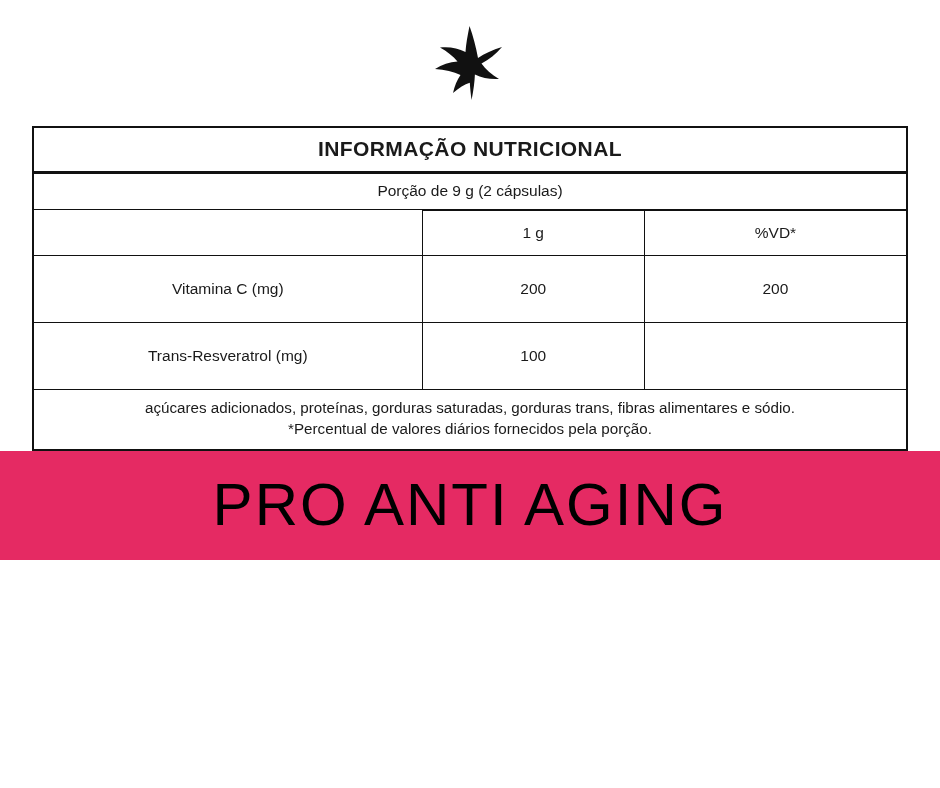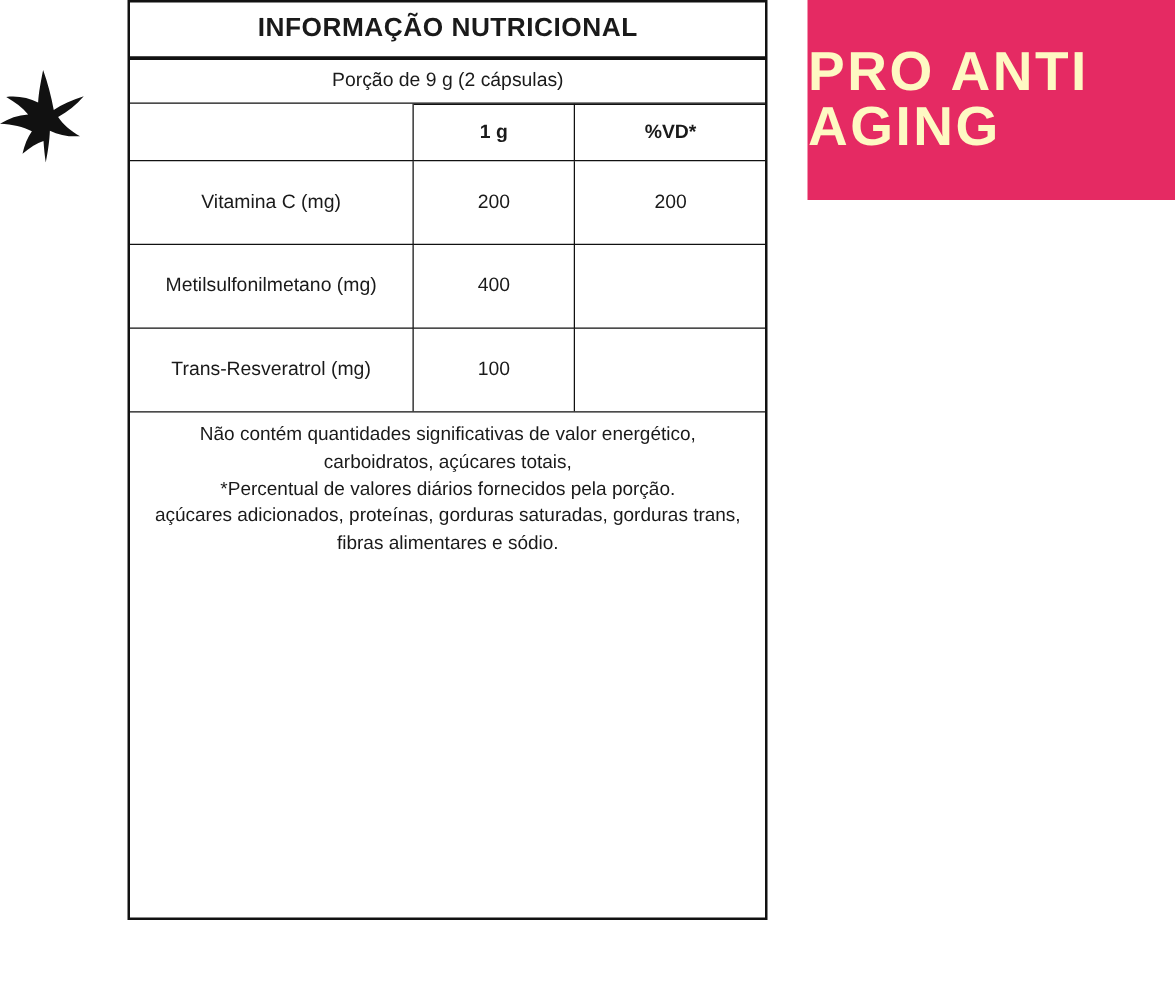--- a/index.html
+++ b/index.html
@@ -11,24 +11,24 @@
     height: 788px;
     background: #ffffff;
     font-family: "Liberation Sans", sans-serif;
     color: #1a1a1a;
     position: relative;
     overflow: hidden;
   }
 
   .page {
     width: 940px;
-    height: 736px;
+    height: 560px;
     position: relative;
     display: flex;
-    flex-direction: row;
+    flex-direction: column;
   }
 
   
   .logo-area {
     height: 185px;
     display: flex;
     align-items: center;
     justify-content: center;
   }
   .logo-mark {
@@ -73,21 +73,21 @@
     text-align: center;
     font-weight: normal;
   }
   table.nutri tr > *:first-child {
     border-left: none;
   }
   table.nutri tr > *:last-child {
     border-right: none;
   }
   table.nutri thead th {
-    font-weight: bold;
+    font-weight: normal;
     padding: 13px 4px;
   }
   table.nutri thead th.blank {
     border-top: none;
   }
   table.nutri tbody tr:first-child td {
     
   }
   table.nutri tbody tr:last-child td {
     border-bottom: none;
@@ -109,24 +109,24 @@
   .spacer { flex: 1 1 auto; }
 
   .banner {
     height: 160px;
     background: #e52a63;
     display: flex;
     align-items: center;
     justify-content: center;
   }
   .banner-text {
-    color: #fef9c3;
-    font-size: 44px;
+    color: #000000;
+    font-size: 60px;
     letter-spacing: 2px;
-    font-weight: 700;
+    font-weight: 400;
     line-height: 1;
   }
 </style>
 </head>
 <body>
 
 <div class="page">
 
   <div class="logo-area">
     <svg class="logo-mark" viewBox="0 0 70 74" aria-hidden="true">
@@ -150,36 +150,30 @@
           <th class="col-vd">%VD*</th>
         </tr>
       </thead>
       <tbody>
         <tr>
           <td class="col-name">Vitamina C (mg)</td>
           <td class="col-value">200</td>
           <td class="col-vd">200</td>
         </tr>
         <tr>
-          <td class="col-name">Metilsulfonilmetano (mg)</td>
-          <td class="col-value">400</td>
-          <td class="col-vd"></td>
-        </tr>
-        <tr>
           <td class="col-name">Trans-Resveratrol (mg)</td>
           <td class="col-value">100</td>
           <td class="col-vd"></td>
         </tr>
       </tbody>
     </table>
 
     <div class="tbl-footnote">
-      <div>Não contém quantidades significativas de valor energético, carboidratos, açúcares totais,</div>
+      <div>açúcares adicionados, proteínas, gorduras saturadas, gorduras trans, fibras alimentares e sódio.</div>
       <div>*Percentual de valores diários fornecidos pela porção.</div>
-      <div>açúcares adicionados, proteínas, gorduras saturadas, gorduras trans, fibras alimentares e sódio.</div>
     </div>
 
   </div>
 
   <div class="spacer"></div>
 
   <div class="banner">
     <div class="banner-text">PRO ANTI AGING</div>
   </div>
 

